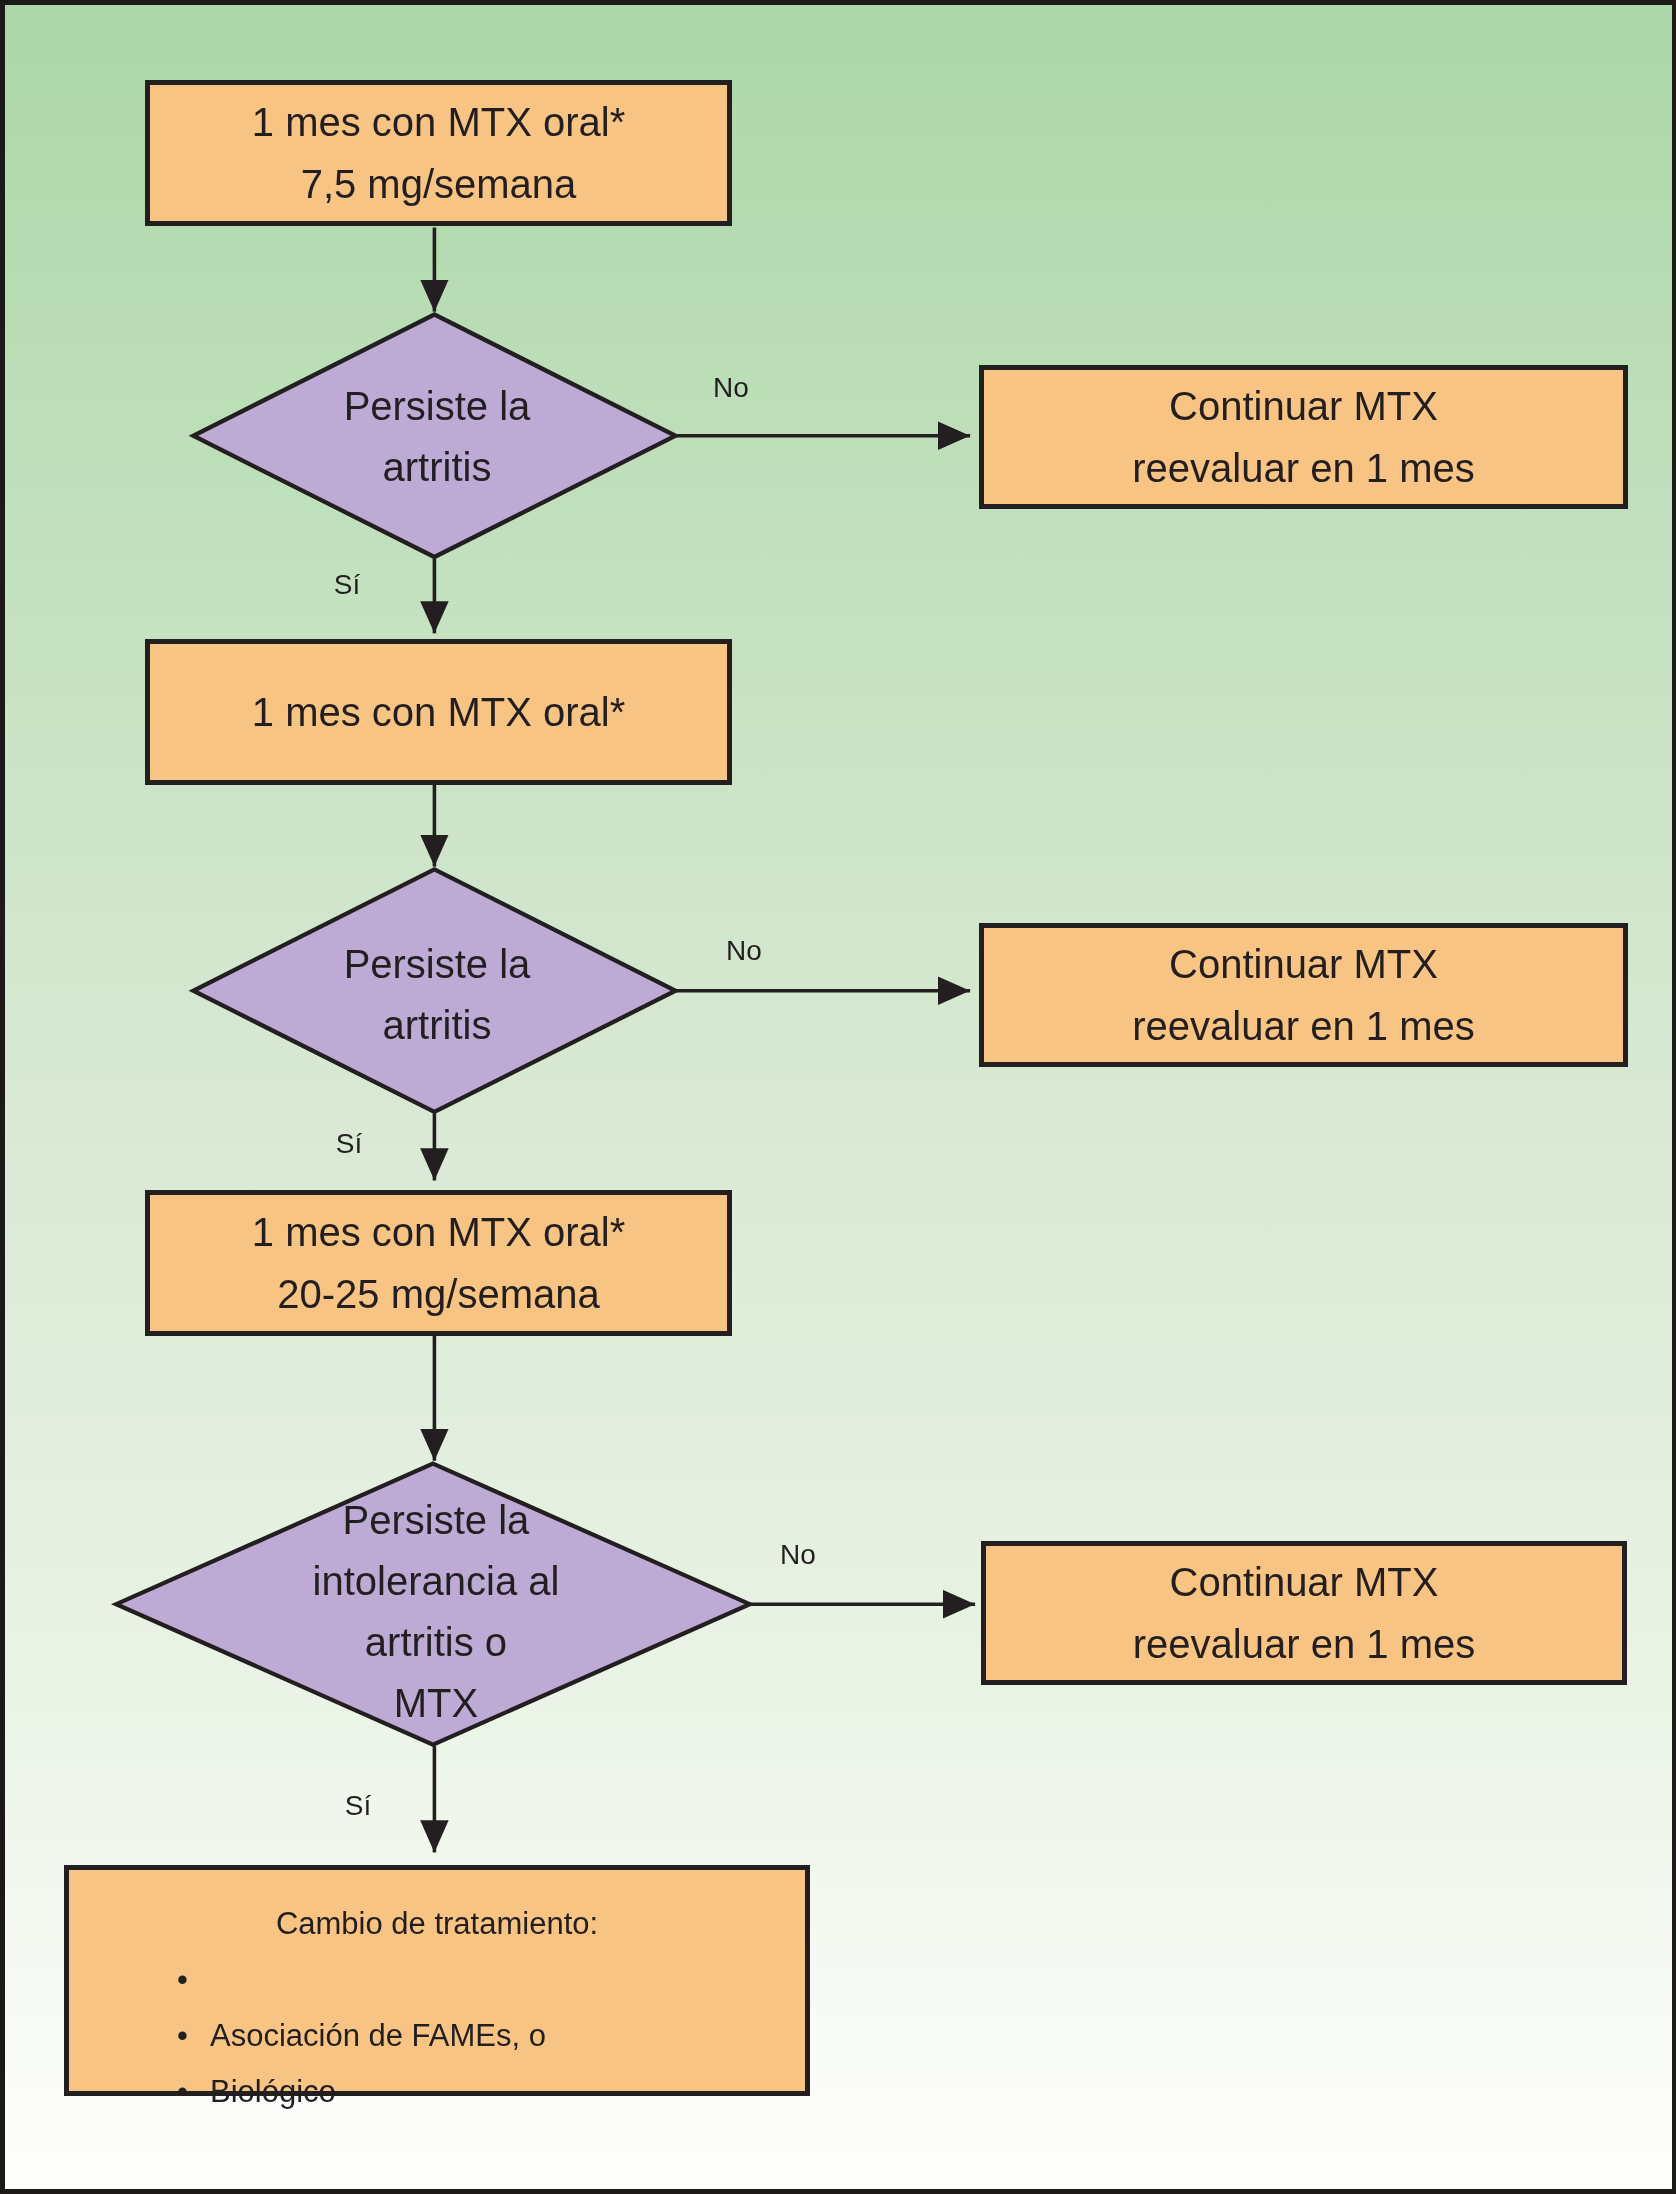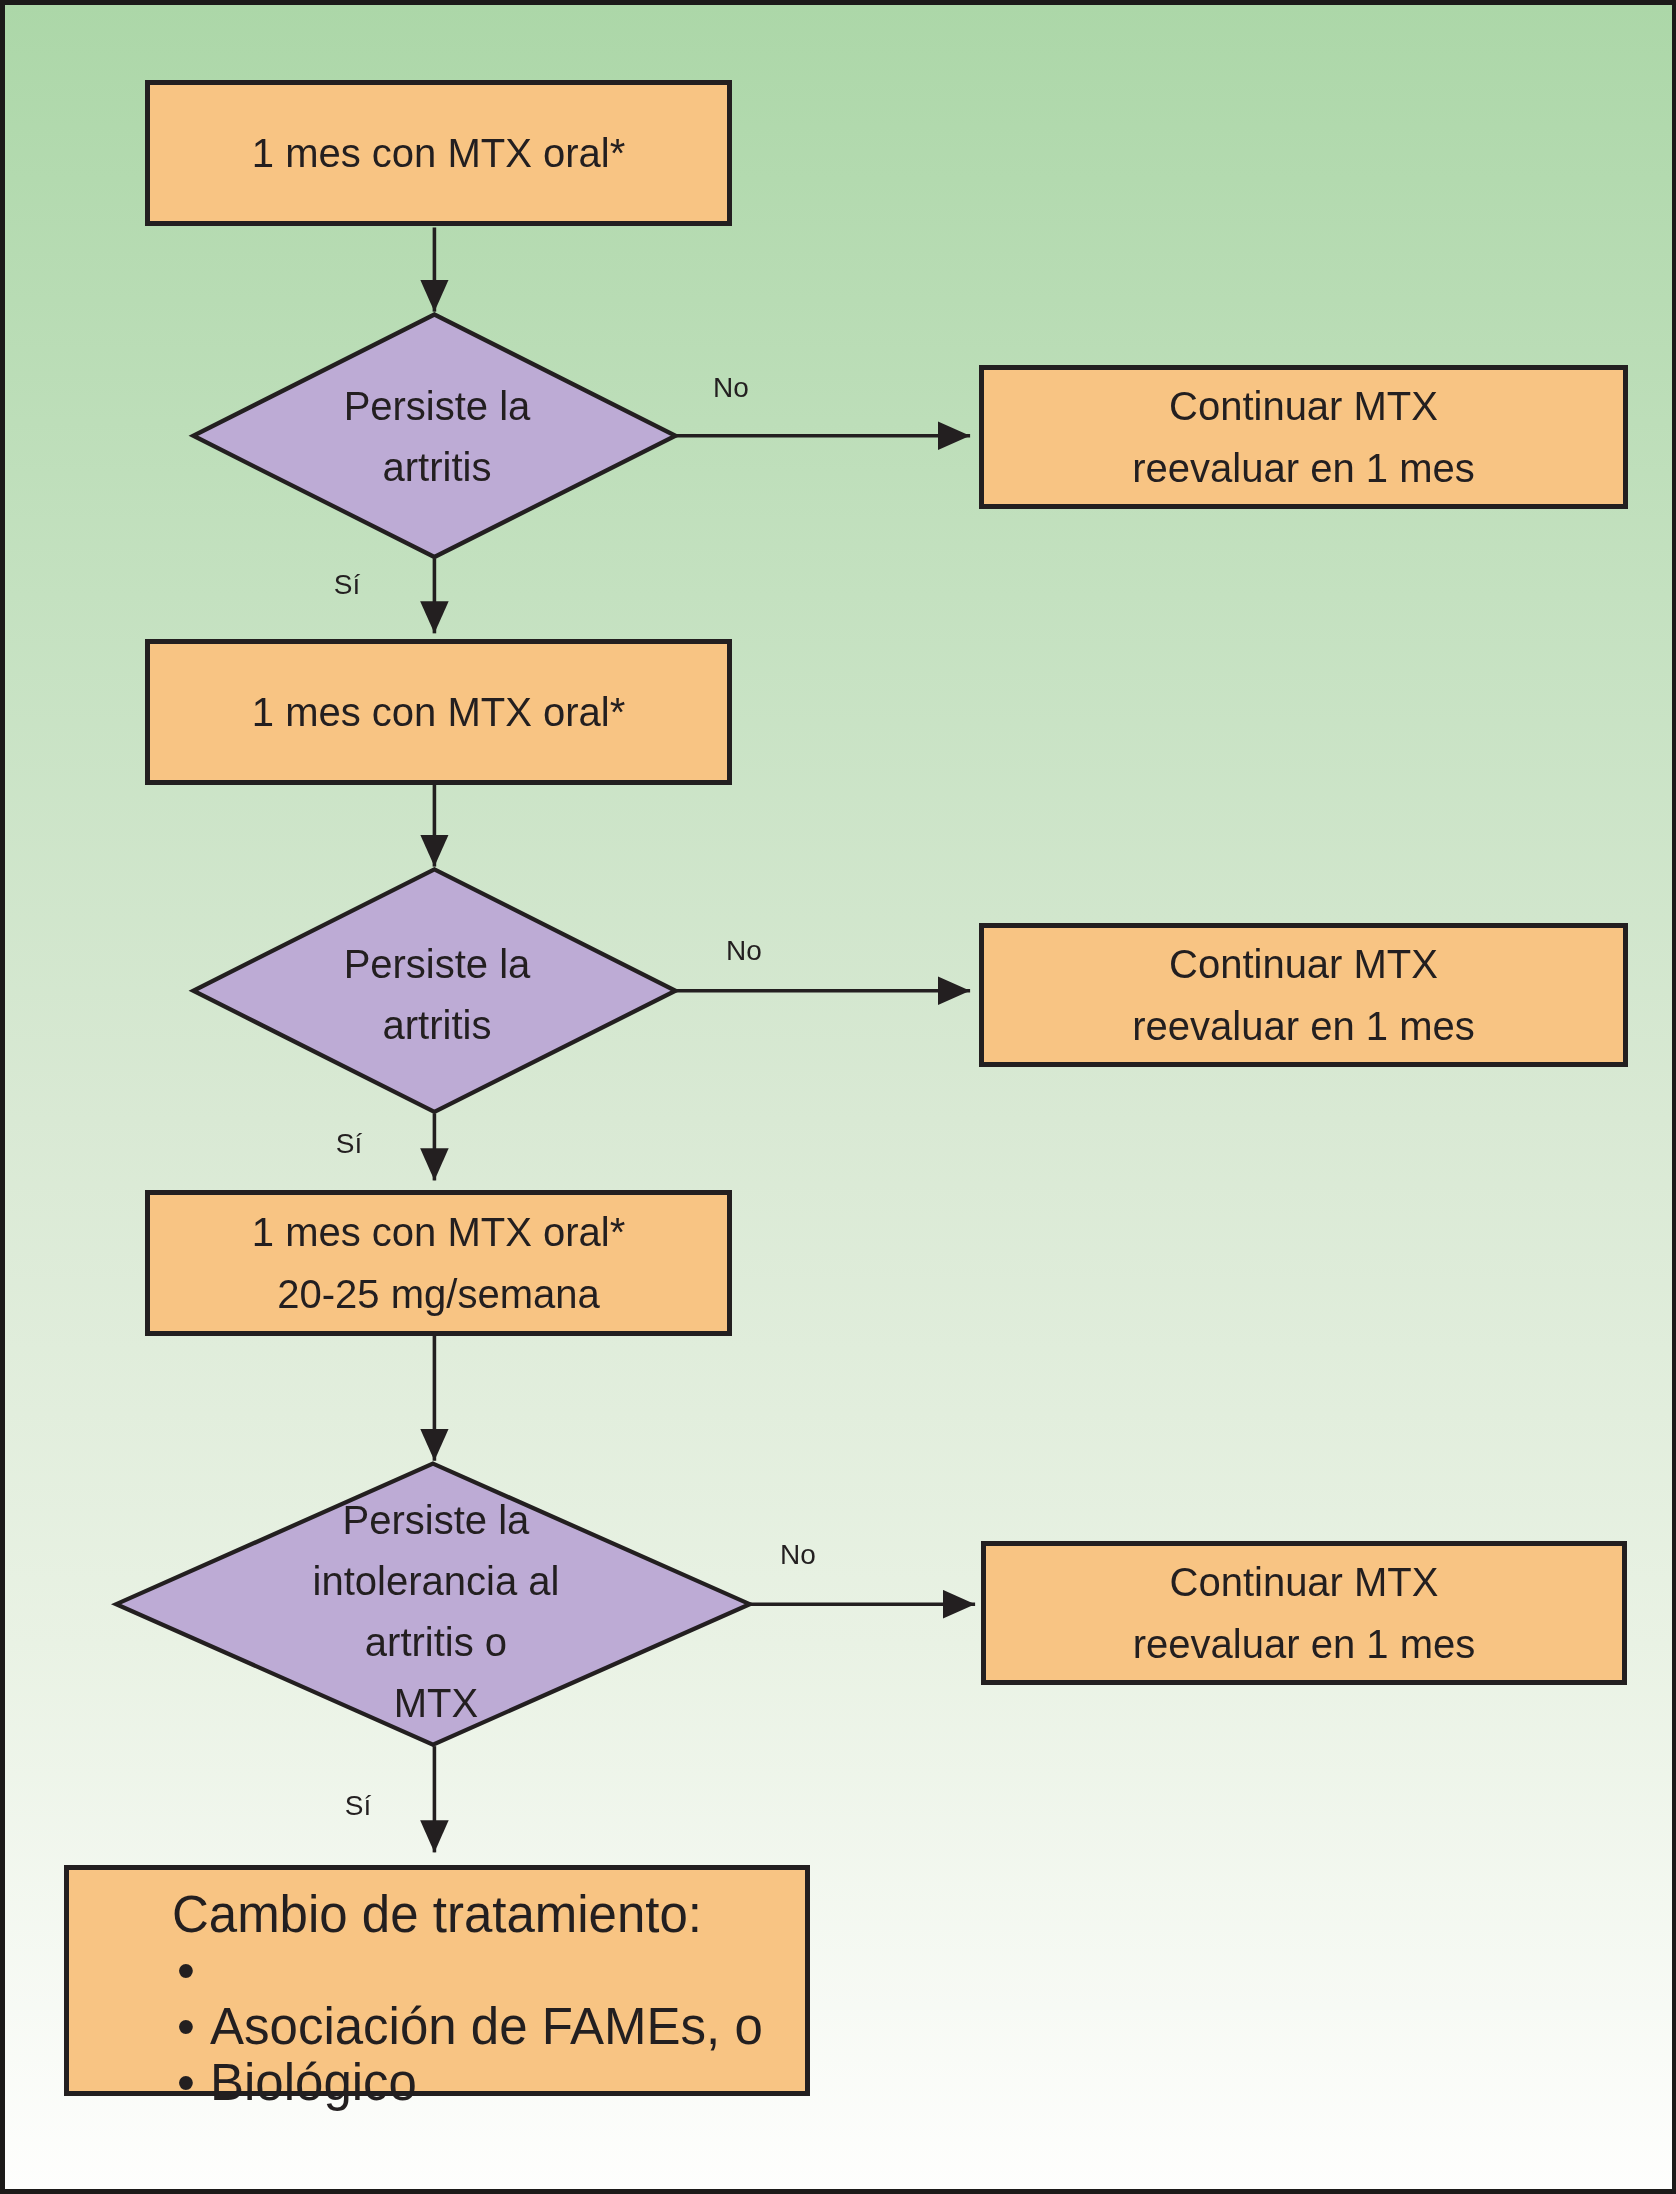--- a/index.html
+++ b/index.html
@@ -34,22 +34,22 @@
     text-align:center;font-size:40px;line-height:61px;white-space:nowrap;
   }
   .edge-label{
     position:absolute;transform:translate(-50%,-50%);
     font-size:28px;line-height:42px;white-space:nowrap;
   }
   .change-box{
     position:absolute;box-sizing:border-box;
     background:var(--process-fill);
     border:5px solid var(--stroke);
-    font-size:51px;line-height:56px;
-    padding-top:17px;
+    font-size:31px;line-height:56px;
+    padding-top:26px;
   }
   .change-title{text-align:center;}
   .bullet-row{display:flex;align-items:baseline;padding-left:108px;}
   .bullet-dot{width:33px;text-align:left;}
 </style>
 </head>
 <body>
 
 <div class="stage">
 
@@ -71,20 +71,21 @@
     <line x1="938" y1="1380" x2="1353" y2="1380" marker-end="url(#ah)"></line>
     <line x1="1042" y1="2240" x2="1360" y2="2240" marker-end="url(#ah)"></line>
 
     <polygon class="decision" points="602,432 940,602 602,772 264,602"></polygon>
     <polygon class="decision" points="602,1210 940,1380 602,1550 264,1380"></polygon>
     <polygon class="decision" points="600,2043 1044,2240 600,2437 156,2240"></polygon>
   </svg>
 
   <div class="node" style="left:140px;top:75px;width:587px;height:146px;">
     <div>1 mes con MTX oral*</div>
+    <div>7,5 mg/semana</div>
   </div>
 
   <div class="node" style="left:140px;top:634px;width:587px;height:146px;">
     <div>1 mes con MTX oral*</div>
   </div>
 
   <div class="node" style="left:140px;top:1185px;width:587px;height:146px;">
     <div>1 mes con MTX oral*</div>
     <div>20-25 mg/semana</div>
   </div>

